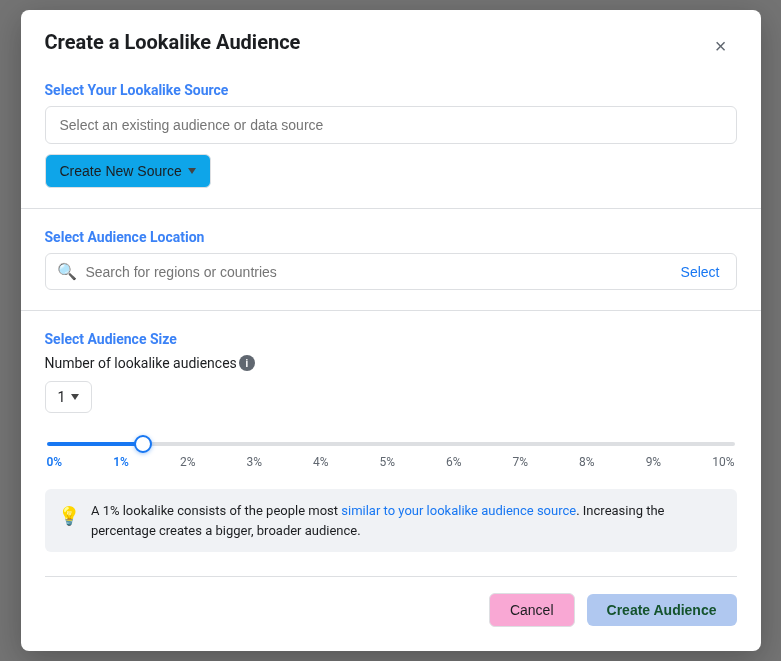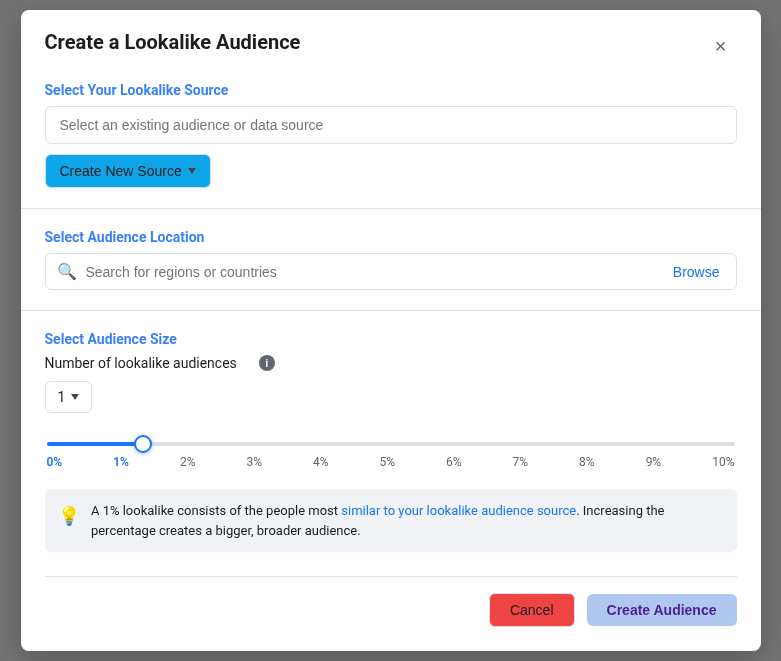--- a/index.html
+++ b/index.html
@@ -151,21 +151,21 @@
     .size-section {
       margin-bottom: 20px;
     }
 
     .lookalike-label {
       font-size: 14px;
       color: #1c1e21;
       margin-bottom: 10px;
       display: flex;
       align-items: center;
-      gap: 22px;
+      gap: 2px;
     }
 
     .info-icon {
       display: inline-flex;
       align-items: center;
       justify-content: center;
       width: 16px;
       height: 16px;
       border-radius: 50%;
       background: #606770;
@@ -236,35 +236,35 @@
       gap: 12px;
       align-items: center;
       border-top: 1px solid #dddfe2;
       padding-top: 16px;
     }
 
     .cancel-btn {
       padding: 8px 20px;
       border: 1px solid #dddfe2;
       border-radius: 6px;
-      background: #ef4444;
+      background: #f9a8d4;
       font-size: 14px;
       font-weight: 500;
       color: #1c1e21;
       cursor: pointer;
     }
 
     .create-audience-btn {
       padding: 8px 20px;
       border: none;
       border-radius: 6px;
       background: #b0c8f0;
       font-size: 14px;
       font-weight: 600;
-      color: #4c1d95;
+      color: #14532d;
       cursor: pointer;
     }
 
     input[type=range] {
       -webkit-appearance: none;
       width: 100%;
       height: 4px;
       background: linear-gradient(to right, #1877f2 0%, #1877f2 13%, #dddfe2 13%, #dddfe2 100%);
       border-radius: 2px;
       outline: none;
@@ -301,21 +301,21 @@
       </button>
     </div>
 
     <div class="divider"></div>
 
     <div class="location-section">
       <div class="section-label">Select Audience Location</div>
       <div class="search-box">
         <span class="search-icon">🔍</span>
         <input class="search-input" type="text" placeholder="Search for regions or countries" style="">
-        <button class="browse-btn">Browse</button>
+        <button class="browse-btn">Select</button>
       </div>
     </div>
 
     <div class="divider"></div>
 
     <div class="size-section">
       <div class="section-label">Select Audience Size</div>
       <div class="lookalike-label">
         <span>Number of lookalike audiences</span>
         <span class="info-icon">i</span>

